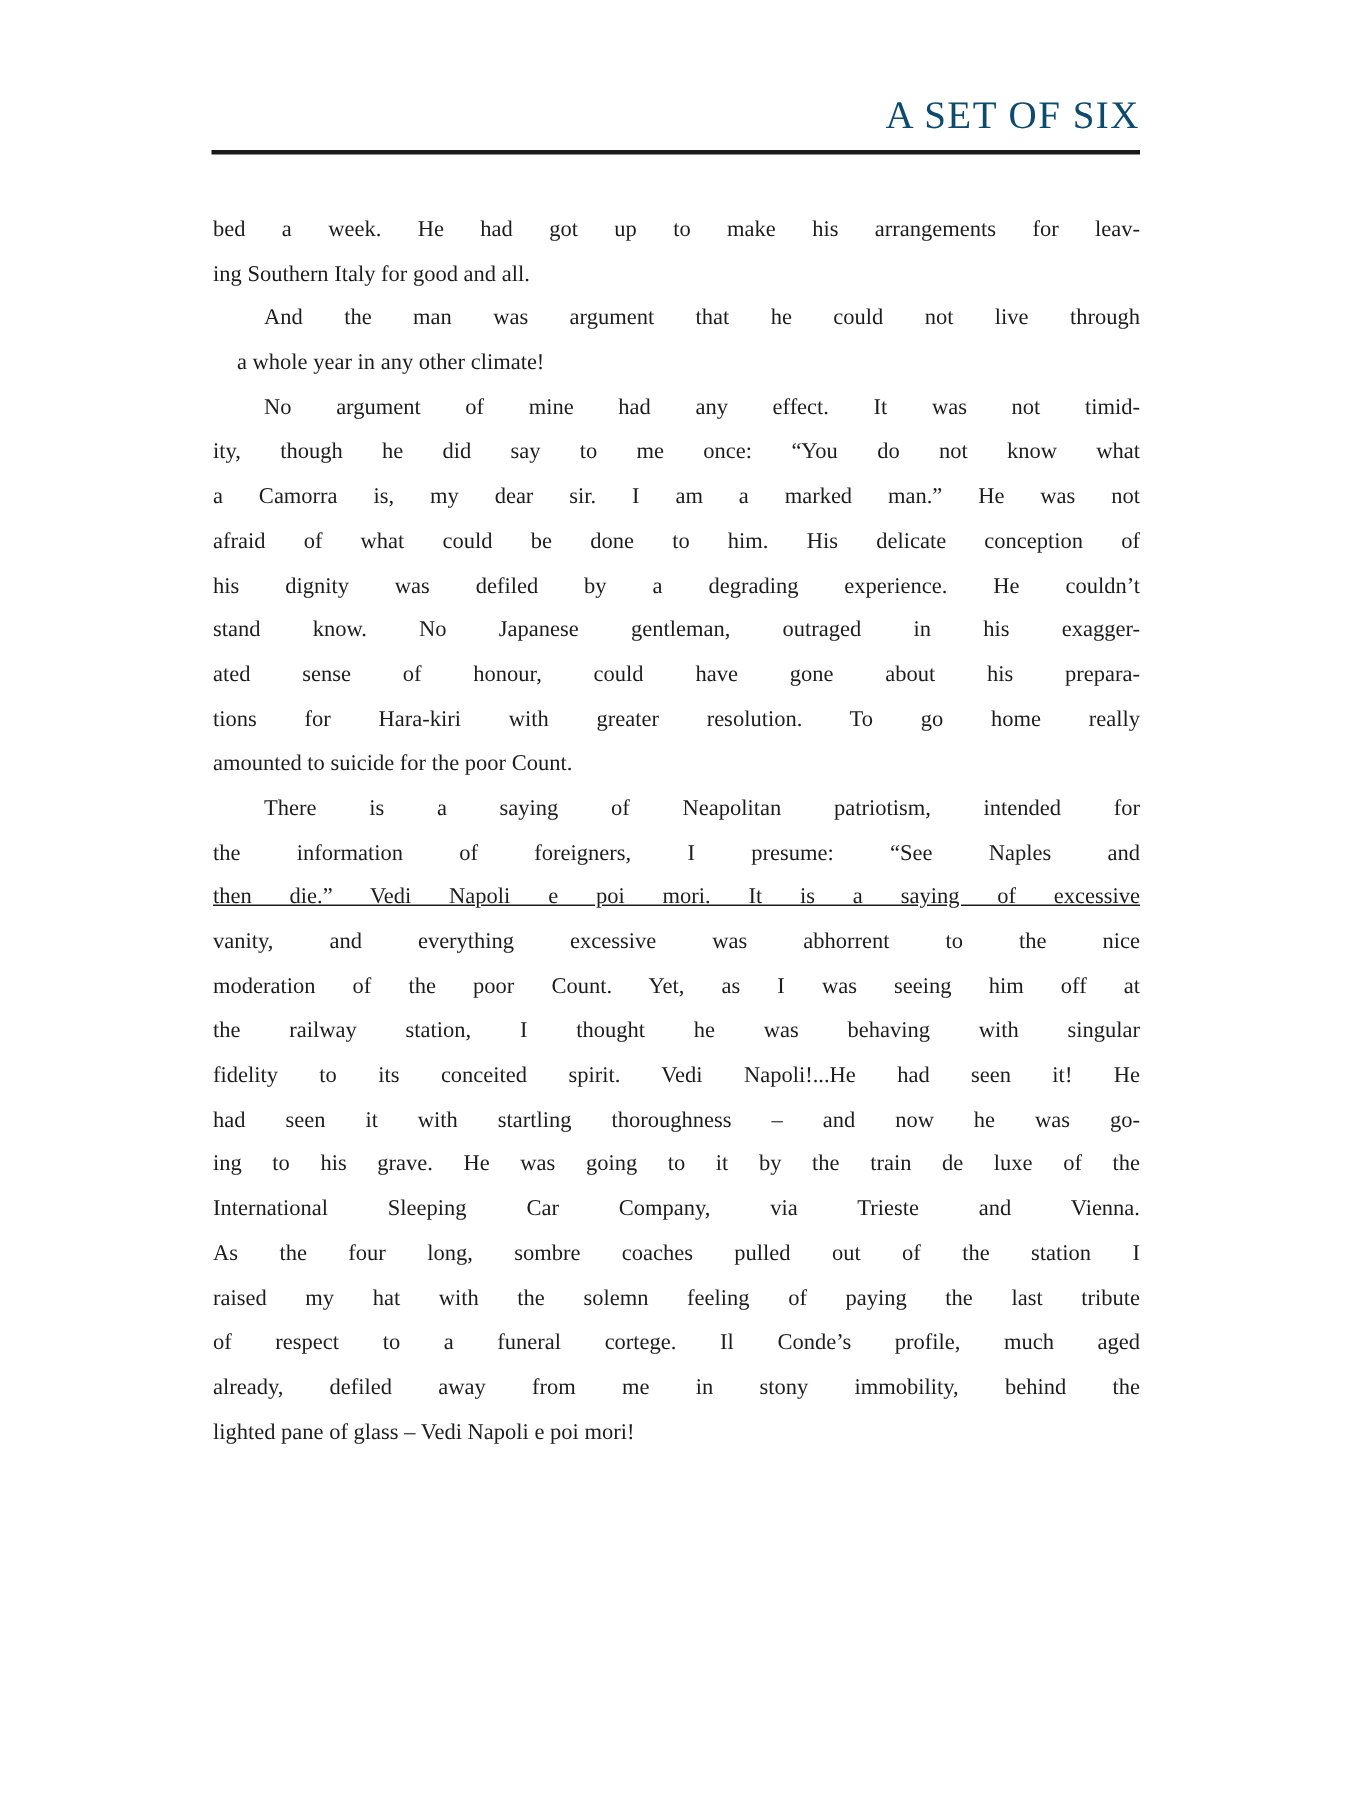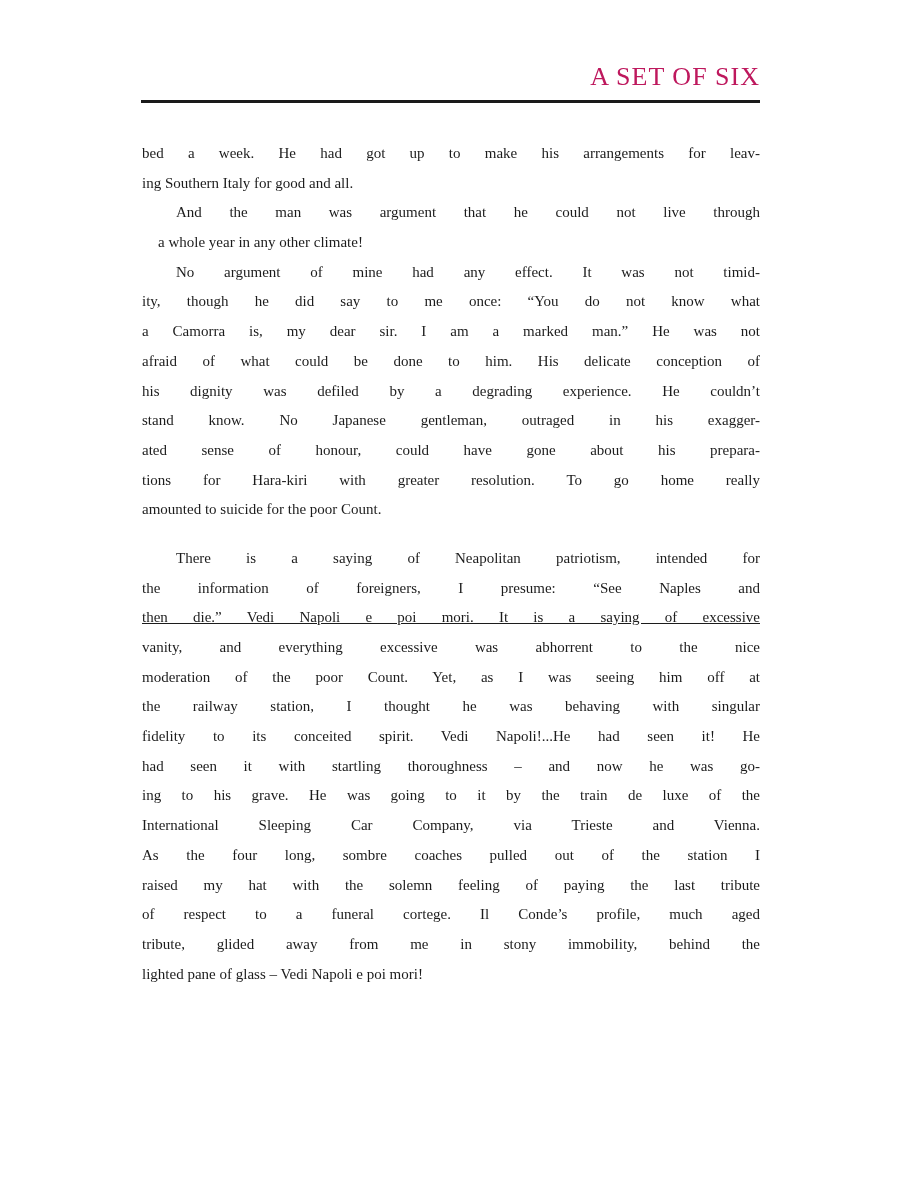--- a/index.html
+++ b/index.html
@@ -1,21 +1,21 @@
 <!DOCTYPE html>
 <html><head>
 <meta charset="utf-8">
 <style>
   html, body { margin: 0; padding: 0; background: #ffffff; }
   body { width: 900px; height: 1200px; position: relative; overflow: hidden; }
   .page { position: absolute; left: 0; top: 0; width: 900px; height: 1200px; background: #ffffff; }
   .running-head {
     position: absolute; right: 140px; top: 62px;
     font-family: "Liberation Serif", "DejaVu Serif", serif;
-    font-size: 26px; letter-spacing: 1px; color: #be185d; line-height: 30px;
+    font-size: 26px; letter-spacing: 1px; color: #0c4a6e; line-height: 30px;
   }
   .head-rule {
     position: absolute; left: 141px; top: 100px; width: 619px; height: 3px;
     background: #1a1a1a;
   }
   .text-block {
     position: absolute; left: 142px; top: 139px; width: 618px;
     font-family: "Liberation Serif", "DejaVu Serif", serif;
     font-size: 15px; line-height: 29.7px; color: #1c1c1c;
     text-align: justify; hyphens: manual;
@@ -45,30 +45,30 @@
       <span class="line" style="display: block; word-spacing: 6.58333px; letter-spacing: 0px;">ity, though he did say to me once: “You do not know what</span>
       <span class="line" style="display: block; word-spacing: 5.23077px; letter-spacing: 0px;">a Camorra is, my dear sir. I am a marked man.” He was not</span>
       <span class="line" style="display: block; word-spacing: 2.90909px; letter-spacing: 0px;">afraid of what could be done to him. His delicate conception of</span>
       <span class="line" style="display: block; word-spacing: 4px; letter-spacing: 0px;">his dignity was defiled by a degrading experience. He couldn’t</span>
       <span class="line" style="display: block; word-spacing: 7.75px; letter-spacing: 0px;">stand know. No Japanese gentleman, outraged in his exagger-</span>
       <span class="line" style="display: block; word-spacing: 10.1111px; letter-spacing: 0px;">ated sense of honour, could have gone about his prepara-</span>
       <span class="line" style="display: block; word-spacing: 5.88889px; letter-spacing: 0px;">tions for Hara-kiri with greater resolution. To go home really</span>
       <span class="line last" style="display: block; word-spacing: 0px; letter-spacing: 0px;">amounted to suicide for the poor Count.</span>
     </div>
     <div class="paragraph">
-      <span class="line indent" style="display: block; word-spacing: 8.75px; letter-spacing: 0px; margin-top: 19px;">There is a saying of Neapolitan patriotism, intended for</span>
+      <span class="line indent" style="display: block; word-spacing: 8.75px; letter-spacing: 0px;">There is a saying of Neapolitan patriotism, intended for</span>
       <span class="line" style="display: block; word-spacing: 10px; letter-spacing: 0px;">the information of foreigners, I presume: “See Naples and</span>
       <span class="line" style="display: block; word-spacing: 5.08333px; letter-spacing: 0px; text-decoration: underline;">then die.” Vedi Napoli e poi mori. It is a saying of excessive</span>
       <span class="line" style="display: block; word-spacing: 9.75px; letter-spacing: 0px;">vanity, and everything excessive was abhorrent to the nice</span>
       <span class="line" style="display: block; word-spacing: 4.33333px; letter-spacing: 0px;">moderation of the poor Count. Yet, as I was seeing him off at</span>
       <span class="line" style="display: block; word-spacing: 7px; letter-spacing: 0px;">the railway station, I thought he was behaving with singular</span>
       <span class="line" style="display: block; word-spacing: 3.1px; letter-spacing: 0px;">fidelity to its conceited spirit. Vedi Napoli!...He had seen it! He</span>
       <span class="line" style="display: block; word-spacing: 4.72727px; letter-spacing: 0px;">had seen it with startling thoroughness – and now he was go-</span>
       <span class="line" style="display: block; word-spacing: 3.26667px; letter-spacing: 0px;">ing to his grave. He was going to it by the train de luxe of the</span>
       <span class="line" style="display: block; word-spacing: 7.71429px; letter-spacing: 0px;">International Sleeping Car Company, via Trieste and Vienna.</span>
       <span class="line" style="display: block; word-spacing: 6.18182px; letter-spacing: 0px;">As the four long, sombre coaches pulled out of the station I</span>
       <span class="line" style="display: block; word-spacing: 3.36364px; letter-spacing: 0px;">raised my hat with the solemn feeling of paying the last tribute</span>
       <span class="line" style="display: block; word-spacing: 5.4px; letter-spacing: 0px;">of respect to a funeral cortege. Il Conde’s profile, much aged</span>
-      <span class="line" style="display: block; word-spacing: 5.11111px; letter-spacing: 0px;">tribute, glided away from me in stony immobility, behind the</span>
+      <span class="line" style="display: block; word-spacing: 5.11111px; letter-spacing: 0px;">already, defiled away from me in stony immobility, behind the</span>
       <span class="line last" style="display: block; word-spacing: 0px; letter-spacing: 0px;">lighted pane of glass – Vedi Napoli e poi mori!</span>
     </div>
   </div>
 </div>
 
 </body></html>

